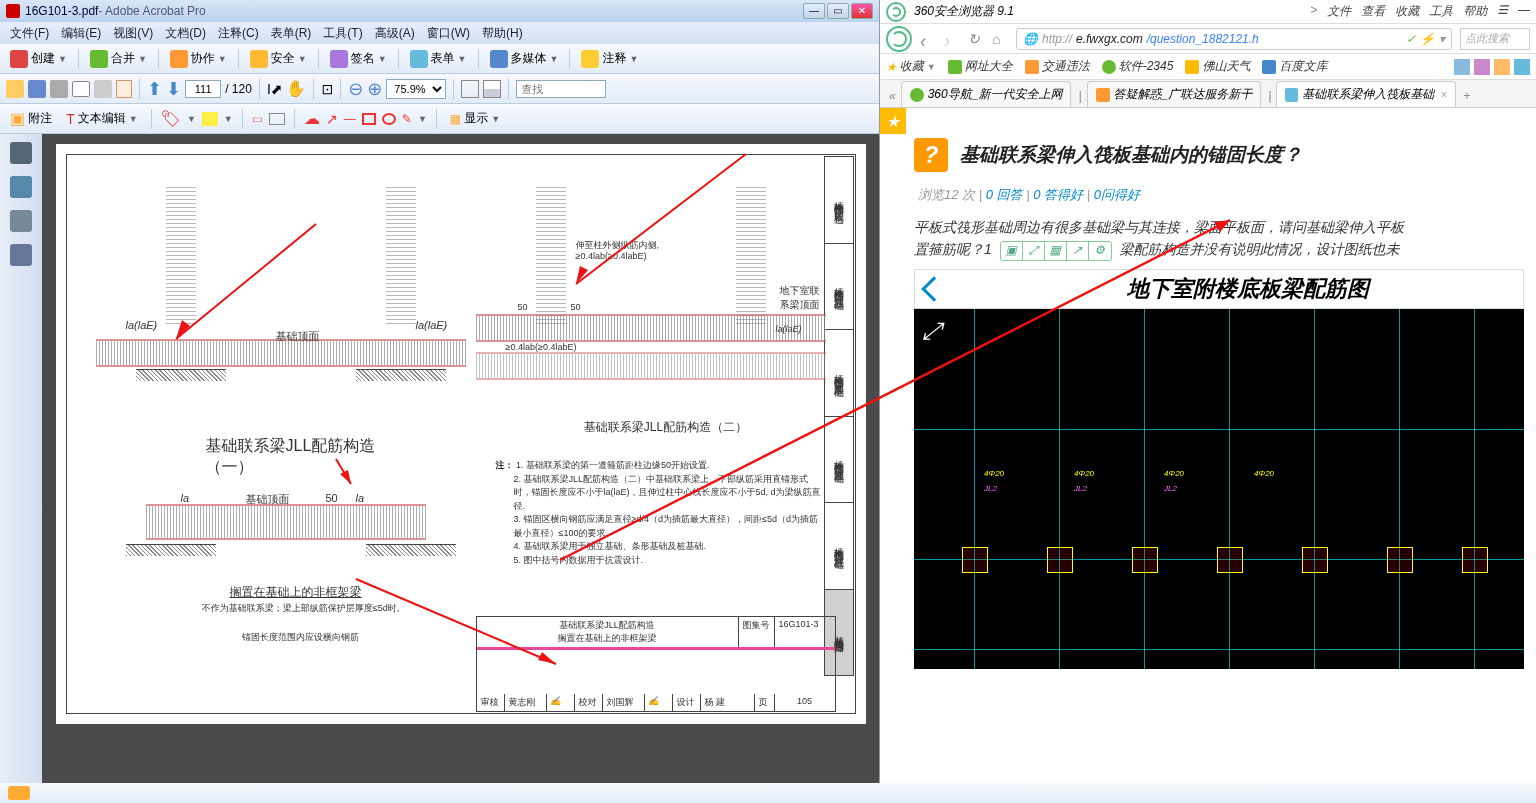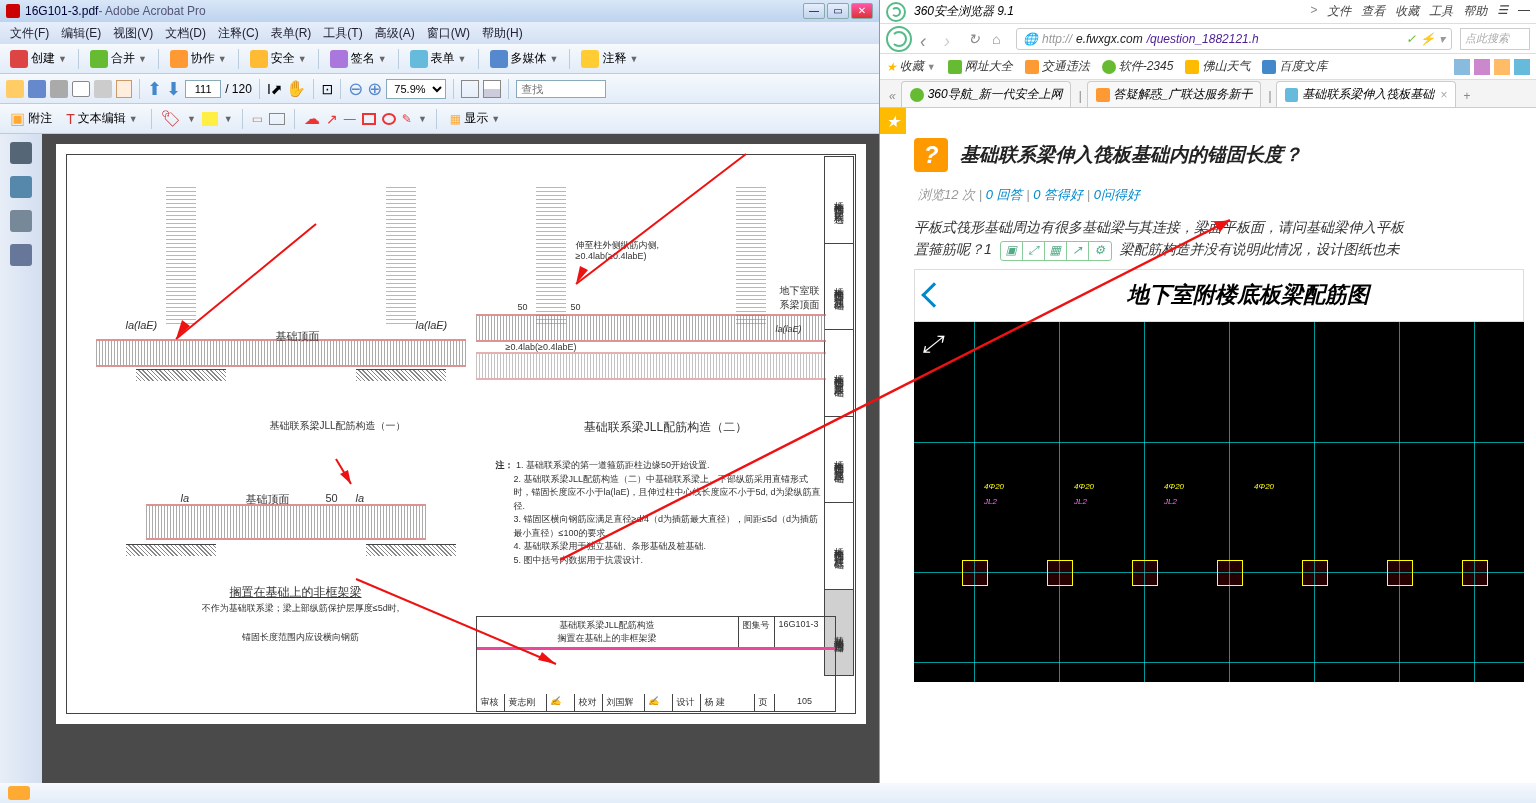--- a/index.html
+++ b/index.html
@@ -91,21 +91,21 @@
 .q-ico { width: 34px; height: 34px; background: #f90; color: #fff; font-size: 24px; font-weight: bold; display: flex; align-items: center; justify-content: center; border-radius: 4px; }
 .q-title { font-size: 19px; font-weight: bold; color: #222; }
 .q-stats { color: #08c; font-size: 13px; margin-bottom: 12px; padding-left: 4px; }
 .q-stats span { color: #999; }
 .q-body { font-size: 14px; color: #333; line-height: 1.6; position: relative; }
 .q-toolbar { display: inline-flex; gap: 0; vertical-align: middle; border: 1px solid #8c9; border-radius: 3px; margin: 0 4px; }
 .q-toolbar span { width: 22px; height: 18px; border-right: 1px solid #8c9; display:flex; align-items:center; justify-content:center; color:#5a8; font-size:12px; }
 .q-toolbar span:last-child { border-right: none; }
 
 .q-img-wrap { margin-top: 8px; position: relative; }
-.q-img-head { height: 53px; background: #fff; display: flex; align-items: center; padding: 0 10px; border: 1px solid #ddd; }
+.q-img-head { height: 40px; background: #fff; display: flex; align-items: center; padding: 0 10px; border: 1px solid #ddd; }
 .q-img-back { width: 18px; height: 18px; border-left: 3px solid #08c; border-bottom: 3px solid #08c; transform: rotate(45deg); margin-right: 40px; cursor:pointer; }
 .q-img-title { flex: 1; text-align: center; font-size: 22px; font-weight: bold; }
 .q-img-cad { height: 360px; background: #000; position: relative; overflow: hidden; }
 .cad-grid-v { position: absolute; top: 0; bottom: 0; width: 1px; background: #0ff; opacity: 0.6; }
 .cad-grid-h { position: absolute; left: 0; right: 0; height: 1px; background: #0ff; opacity: 0.6; }
 .cad-col { position: absolute; width: 26px; height: 26px; border: 1px solid #ff0; background: rgba(255,0,0,.15); }
 .cad-expand { position: absolute; left: 8px; top: 8px; width: 34px; height: 34px; color: #fff; font-size: 20px; }
 .cad-expand::before { content:'⤢'; position:absolute; font-size:24px; }
 .cad-label { position: absolute; color: #ff0; font-size: 8px; }
 .cad-pink { position: absolute; color: #f6f; font-size: 8px; }
@@ -275,21 +275,21 @@
 
         <div class="diagram" style="left:40px;top:40px;width:370px;height:260px">
           <div class="diag-col" style="left:70px;top:0"></div>
           <div class="diag-col" style="left:290px;top:0"></div>
           <div class="diag-beam" style="left:0;top:155px;width:370px"></div>
           <div class="diag-foot" style="left:40px;top:185px;width:90px"></div>
           <div class="diag-foot" style="left:260px;top:185px;width:90px"></div>
           <span class="diag-label" style="left:180px;top:145px">基础顶面</span>
           <span class="diag-label" style="left:30px;top:135px;font-style:italic">la(laE)</span>
           <span class="diag-label" style="left:320px;top:135px;font-style:italic">la(laE)</span>
-          <div class="diag-label" style="left:110px;top:235px;width:200px;text-align:right;font-size:10px">基础联系梁JLL配筋构造（一）</div>
+          <div class="diag-label" style="left:110px;top:252px;width:200px;text-align:left;font-size:16px">基础联系梁JLL配筋构造（一）</div>
         </div>
 
         <div class="diagram" style="left:420px;top:40px;width:350px;height:260px">
           <div class="diag-col" style="left:60px;top:0"></div>
           <div class="diag-col" style="left:260px;top:0"></div>
           <div class="diag-beam" style="left:0;top:130px;width:350px"></div>
           <div class="diag-beam" style="left:0;top:168px;width:350px;opacity:.5"></div>
           <span class="diag-label" style="left:100px;top:55px;font-size:9px">伸至柱外侧纵筋内侧,</span>
           <span class="diag-label" style="left:100px;top:67px;font-size:9px">≥0.4lab(≥0.4labE)</span>
           <span class="diag-label" style="left:304px;top:100px;font-size:10px">地下室联系梁顶面</span>
@@ -382,21 +382,21 @@
   <div class="br-addr">
     <div class="br-logo" style="width:26px;height:26px"></div>
     <span class="br-nav-ico" style="font-size:18px;color:#888">‹</span>
     <span class="br-nav-ico" style="font-size:18px;color:#ccc">›</span>
     <span class="br-nav-ico" style="font-size:14px">↻</span>
     <span class="br-nav-ico" style="font-size:14px">⌂</span>
     <div class="addr-box">
       <span style="color:#999">🌐</span>
       <span style="color:#999">http://</span>
         <span style="color:#222">e.fwxgx.com</span>
-        <span style="color:#4c1d95">/question_1882121.h</span>
+        <span style="color:#3b82f6">/question_1882121.h</span>
       <span style="margin-left:auto;color:#6b3">✓</span>
       <span style="color:#6b3">⚡</span>
       <span style="color:#999">▾</span>
     </div>
     <div class="search-right">
         <span>点此搜索</span>
       </div>
   </div>
 
   <div class="br-fav">

